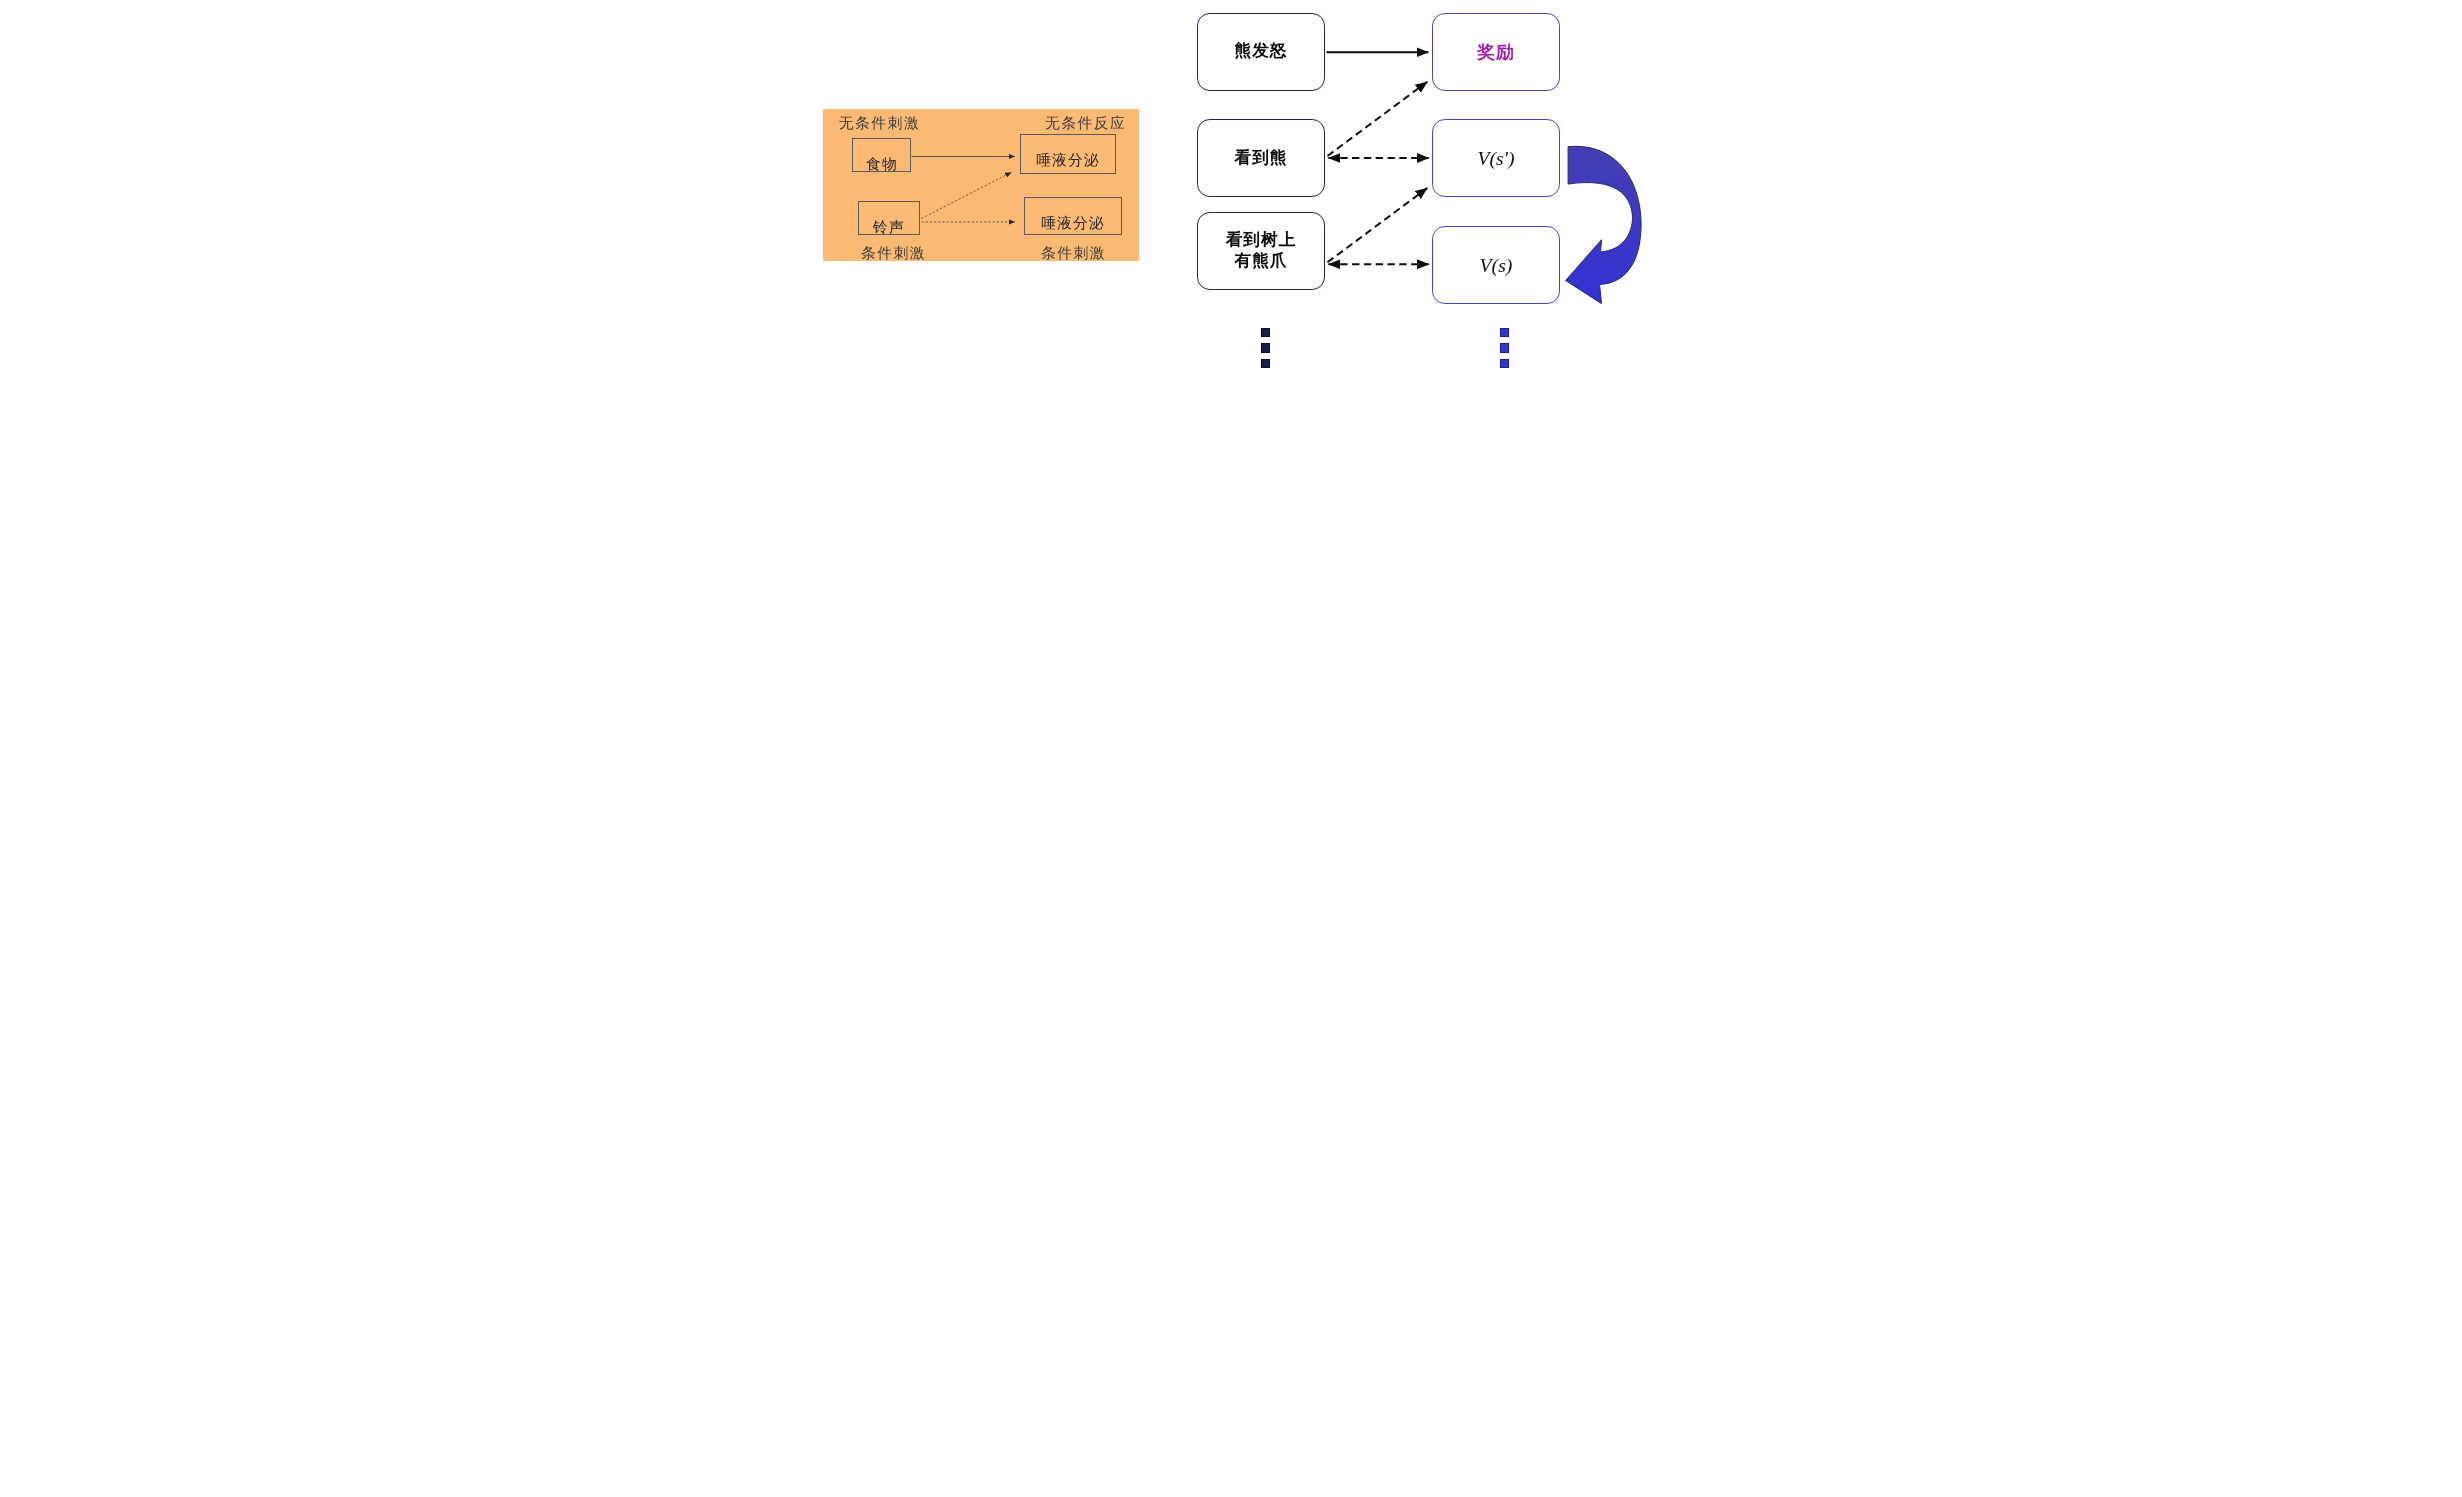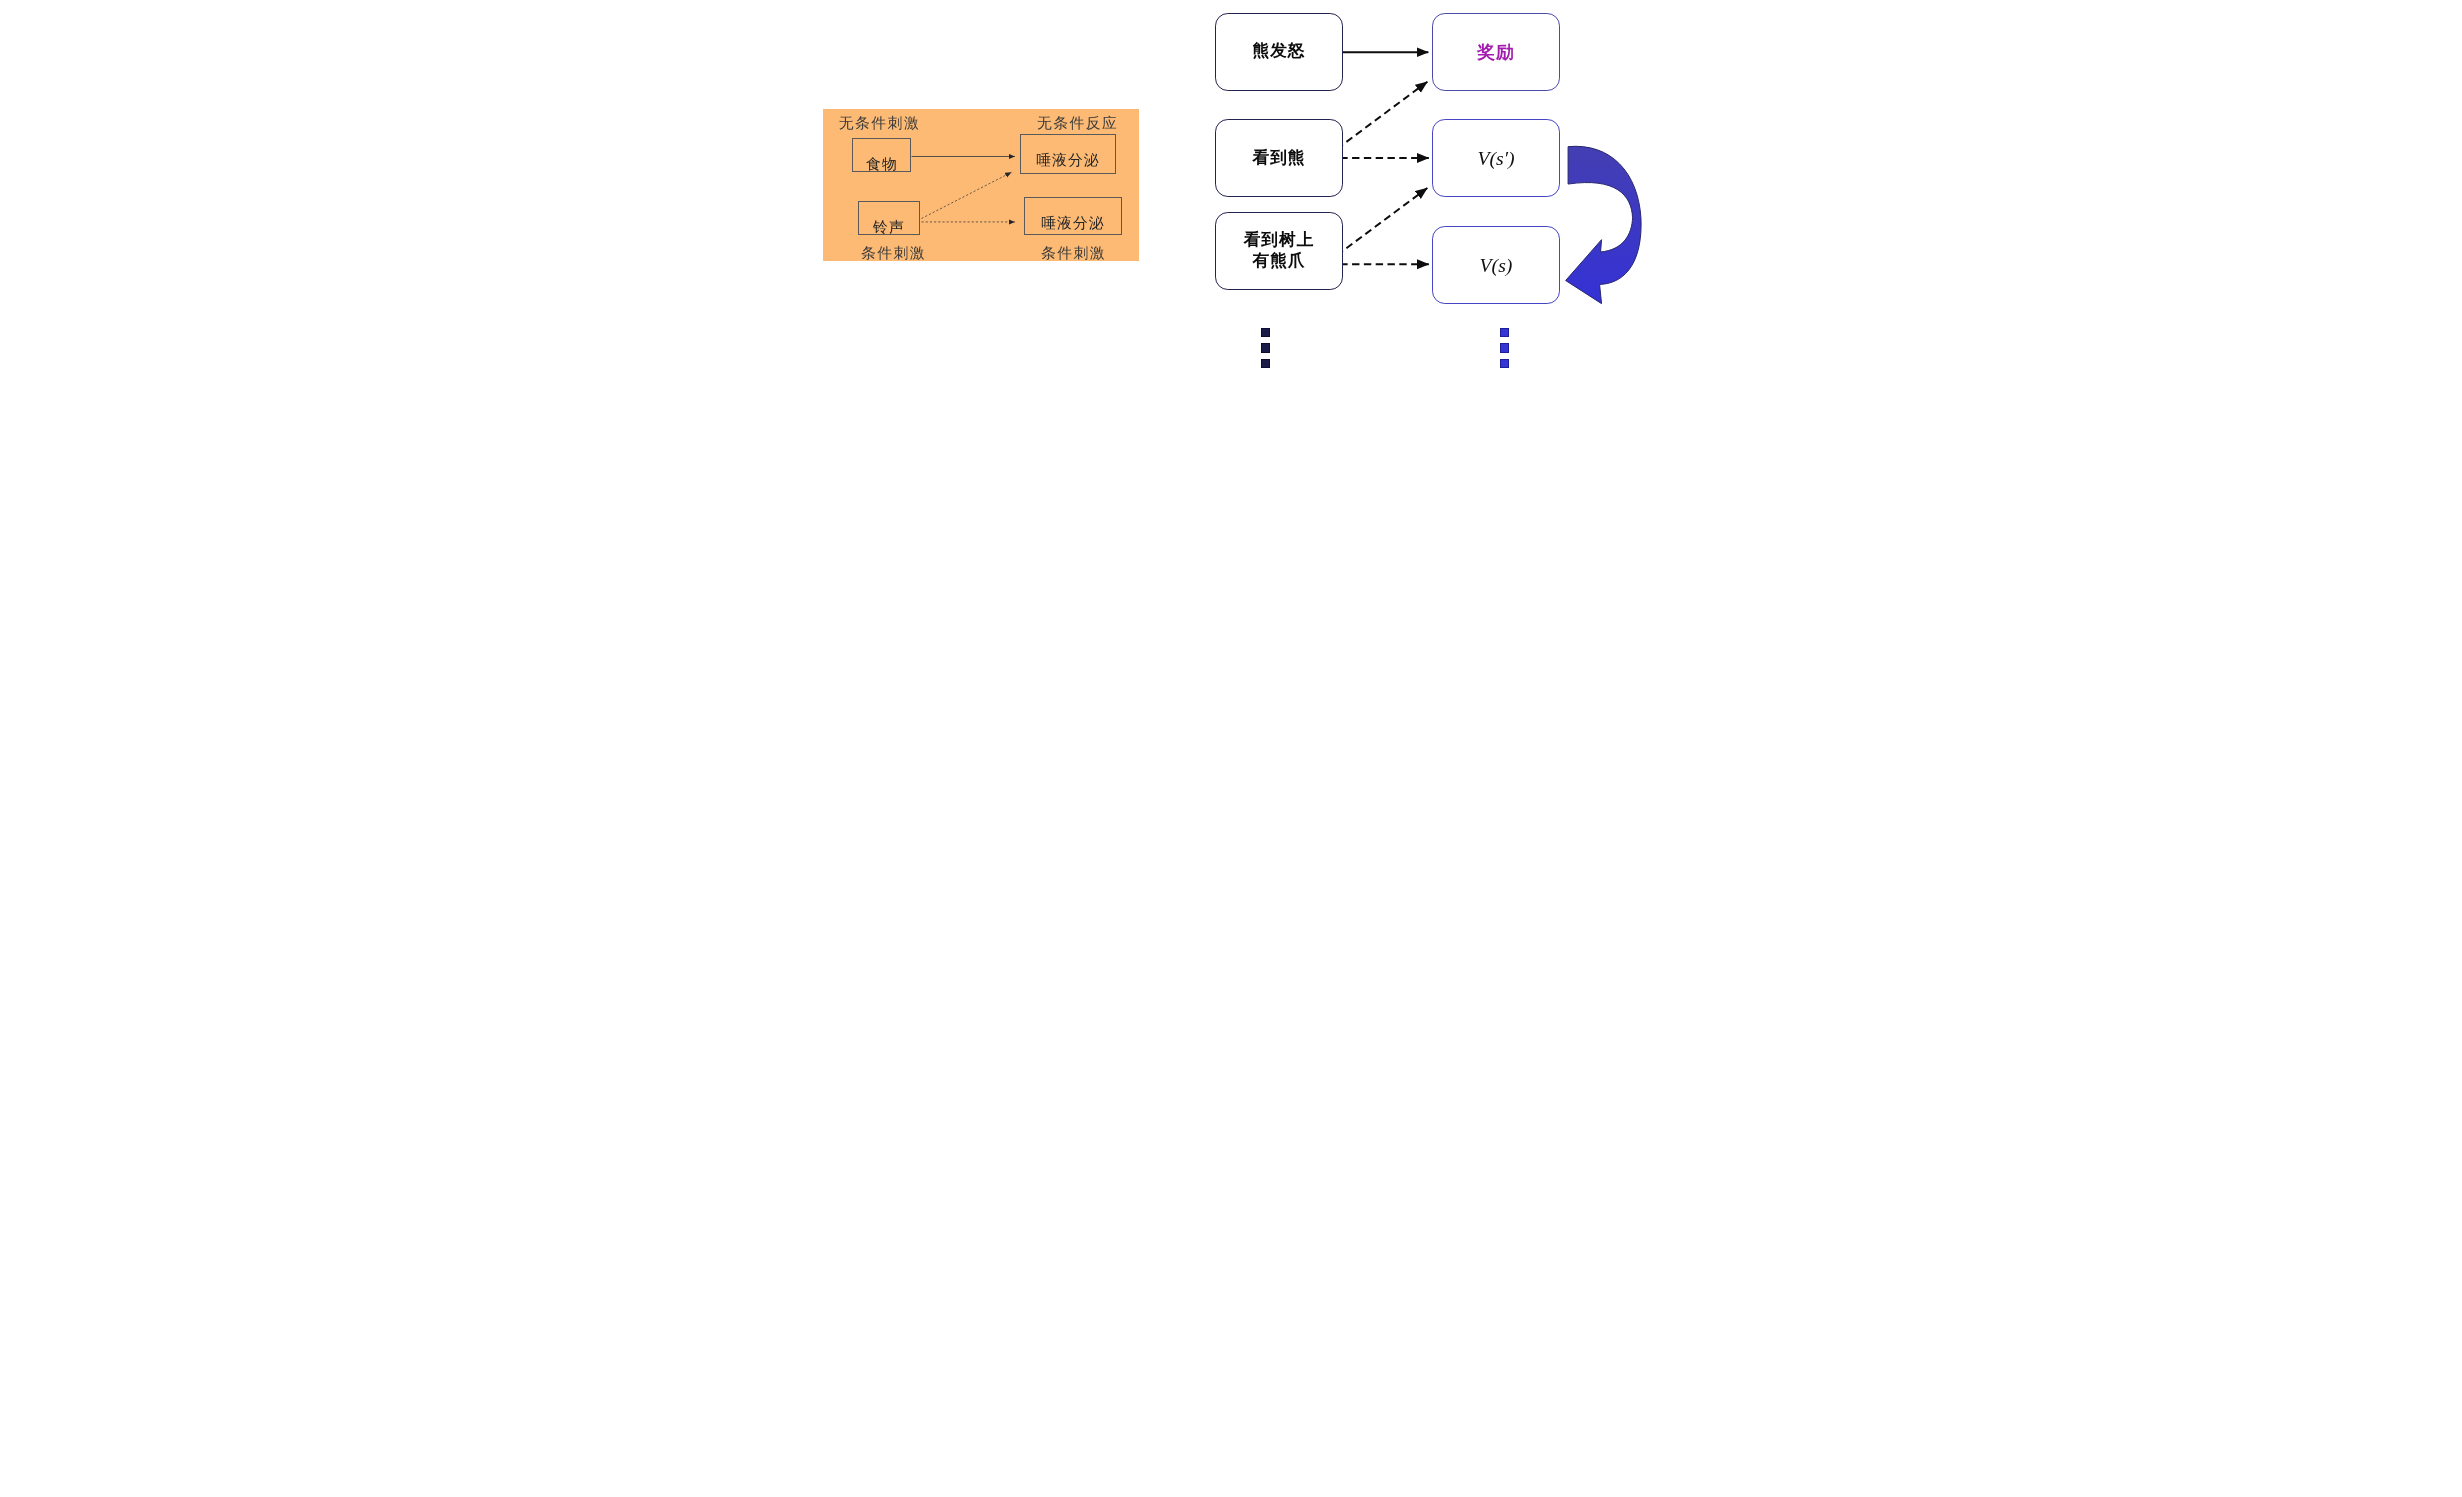--- a/index.html
+++ b/index.html
@@ -9,21 +9,21 @@
   
   .panel{position:absolute;left:4.9px;top:109px;width:316px;height:152px;background:#fdba74;}
   .plabel{position:absolute;font-size:14.8px;color:#3a3a3a;letter-spacing:1.5px;white-space:nowrap;}
   .pbox{position:absolute;border:1px solid #5a5a5a;box-sizing:border-box;text-align:center;
         font-size:14.8px;color:#242424;letter-spacing:1px;padding-top:16px;background:transparent;}
 
   
   .node{position:absolute;width:128px;height:78px;border-radius:12.8px;background:#ffffff;
         box-sizing:border-box;display:flex;flex-direction:column;align-items:center;justify-content:center;
         text-align:center;}
-  .node.dark{border:1.5px solid #23234f;margin-left:18px;}
+  .node.dark{border:1.5px solid #23234f;}
   .node.slate{border:1.5px solid #4a4aa8;}
   .node.blue{border:1.5px solid #4545c5;justify-content:center;}
   .zh{font-size:16.7px;font-weight:600;color:#0c0c0c;line-height:1.25;letter-spacing:1px;}
   .serifbold{font-family:"Liberation Serif","DejaVu Serif",serif;font-weight:700;font-size:17.7px;color:#a21caf;letter-spacing:1px;}
   .math{font-family:"Liberation Serif","DejaVu Serif",serif;font-style:italic;font-size:19.7px;color:#101010;}
 
   svg.overlay{position:absolute;left:0;top:0;width:826px;height:374px;pointer-events:none;}
 
   .dots{position:absolute;display:flex;flex-direction:column;gap:5.9px;}
   .dot{width:7.4px;height:7.4px;}
@@ -45,21 +45,21 @@
       </g>
       <g>
         <path d="M210,444 L393,350" stroke="#3f3f3f" stroke-width="1.6" stroke-dasharray="4.5 4" fill="none" marker-end="url(#ahs)"></path>
       </g>
       <g>
         <path d="M210,451 L400,451" stroke="#3f3f3f" stroke-width="1.6" stroke-dasharray="4.5 4" fill="none" marker-end="url(#ahs)"></path>
       </g>
     </svg>
 
     <div class="plabel" style="left:15.8px;top:5.4px">无条件刺激</div>
-    <div class="plabel" style="left:214px;top:5.4px">无条件反应</div>
+    <div class="plabel" style="left:222px;top:5.4px">无条件反应</div>
 
     <div class="pbox" style="left:29.5px;top:29px;width:59px;height:34px">食物</div>
     <div class="pbox" style="left:197px;top:25px;width:96px;height:40px">唾液分泌</div>
     <div class="pbox" style="left:35px;top:92px;width:62px;height:34px">铃声</div>
     <div class="pbox" style="left:201px;top:88px;width:98px;height:38px">唾液分泌</div>
 
     <div class="plabel" style="left:38px;top:135px">条件刺激</div>
     <div class="plabel" style="left:218px;top:135px">条件刺激</div>
   </div>
 

